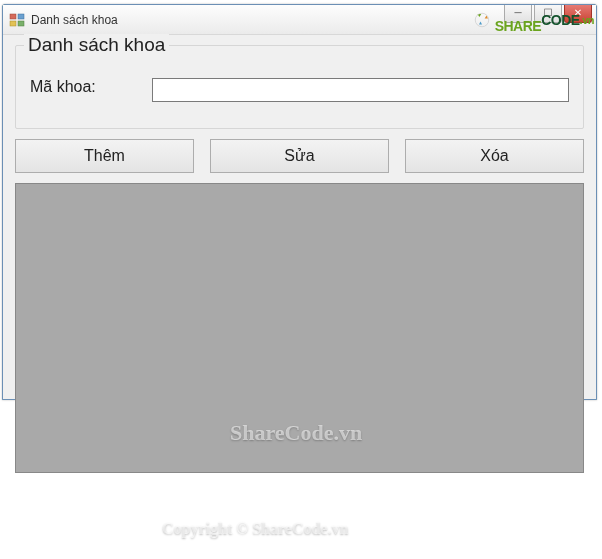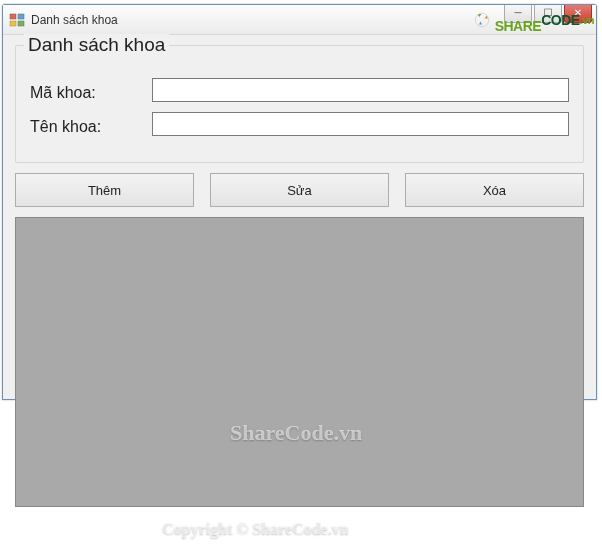--- a/index.html
+++ b/index.html
@@ -88,21 +88,21 @@
       position: absolute;
       top: -12px;
       left: 8px;
       background: #f0f0f0;
       padding: 0 4px;
       font-size: 19px;
       color: #222;
     }
     .form-row {
       display: flex;
-      align-items: flex-end;
+      align-items: flex-start;
       margin: 10px 0;
       gap: 22px;
     }
     .form-label {
       width: 100px;
       font-size: 16px;
       color: #222;
     }
     .form-input {
       flex: 1;
@@ -117,21 +117,21 @@
       display: flex;
       justify-content: space-between;
       gap: 16px;
       margin: 8px 0 10px 0;
     }
     .btn {
       flex: 1;
       height: 34px;
       border: 1px solid #adadad;
       background: linear-gradient(#f3f3f3,#e4e4e4);
-      font-size: 13px;
+      font-size: 16px;
       color: #222;
       cursor: pointer;
     }
     .grid-area {
       width: 100%;
       height: 290px;
       background: #a9a9a9;
       border: 1px solid #888;
       position: relative;
     }
@@ -189,24 +189,20 @@
   <div class="client">
 
     <div class="groupbox">
       <div class="groupbox-legend">Danh sách khoa</div>
 
       <div class="form-row">
         <div class="form-label">Mã khoa:</div>
         <input class="form-input" type="text" value="" style="">
       </div>
 
-      <div class="form-row">
-        <div class="form-label">Tên khoa:</div>
-        <input class="form-input" type="text" value="" style="">
-      </div>
     </div>
 
     <div class="button-row">
       <button class="btn">Thêm</button>
       <button class="btn">Sửa</button>
       <button class="btn">Xóa</button>
     </div>
 
     <div class="grid-area"></div>
 

